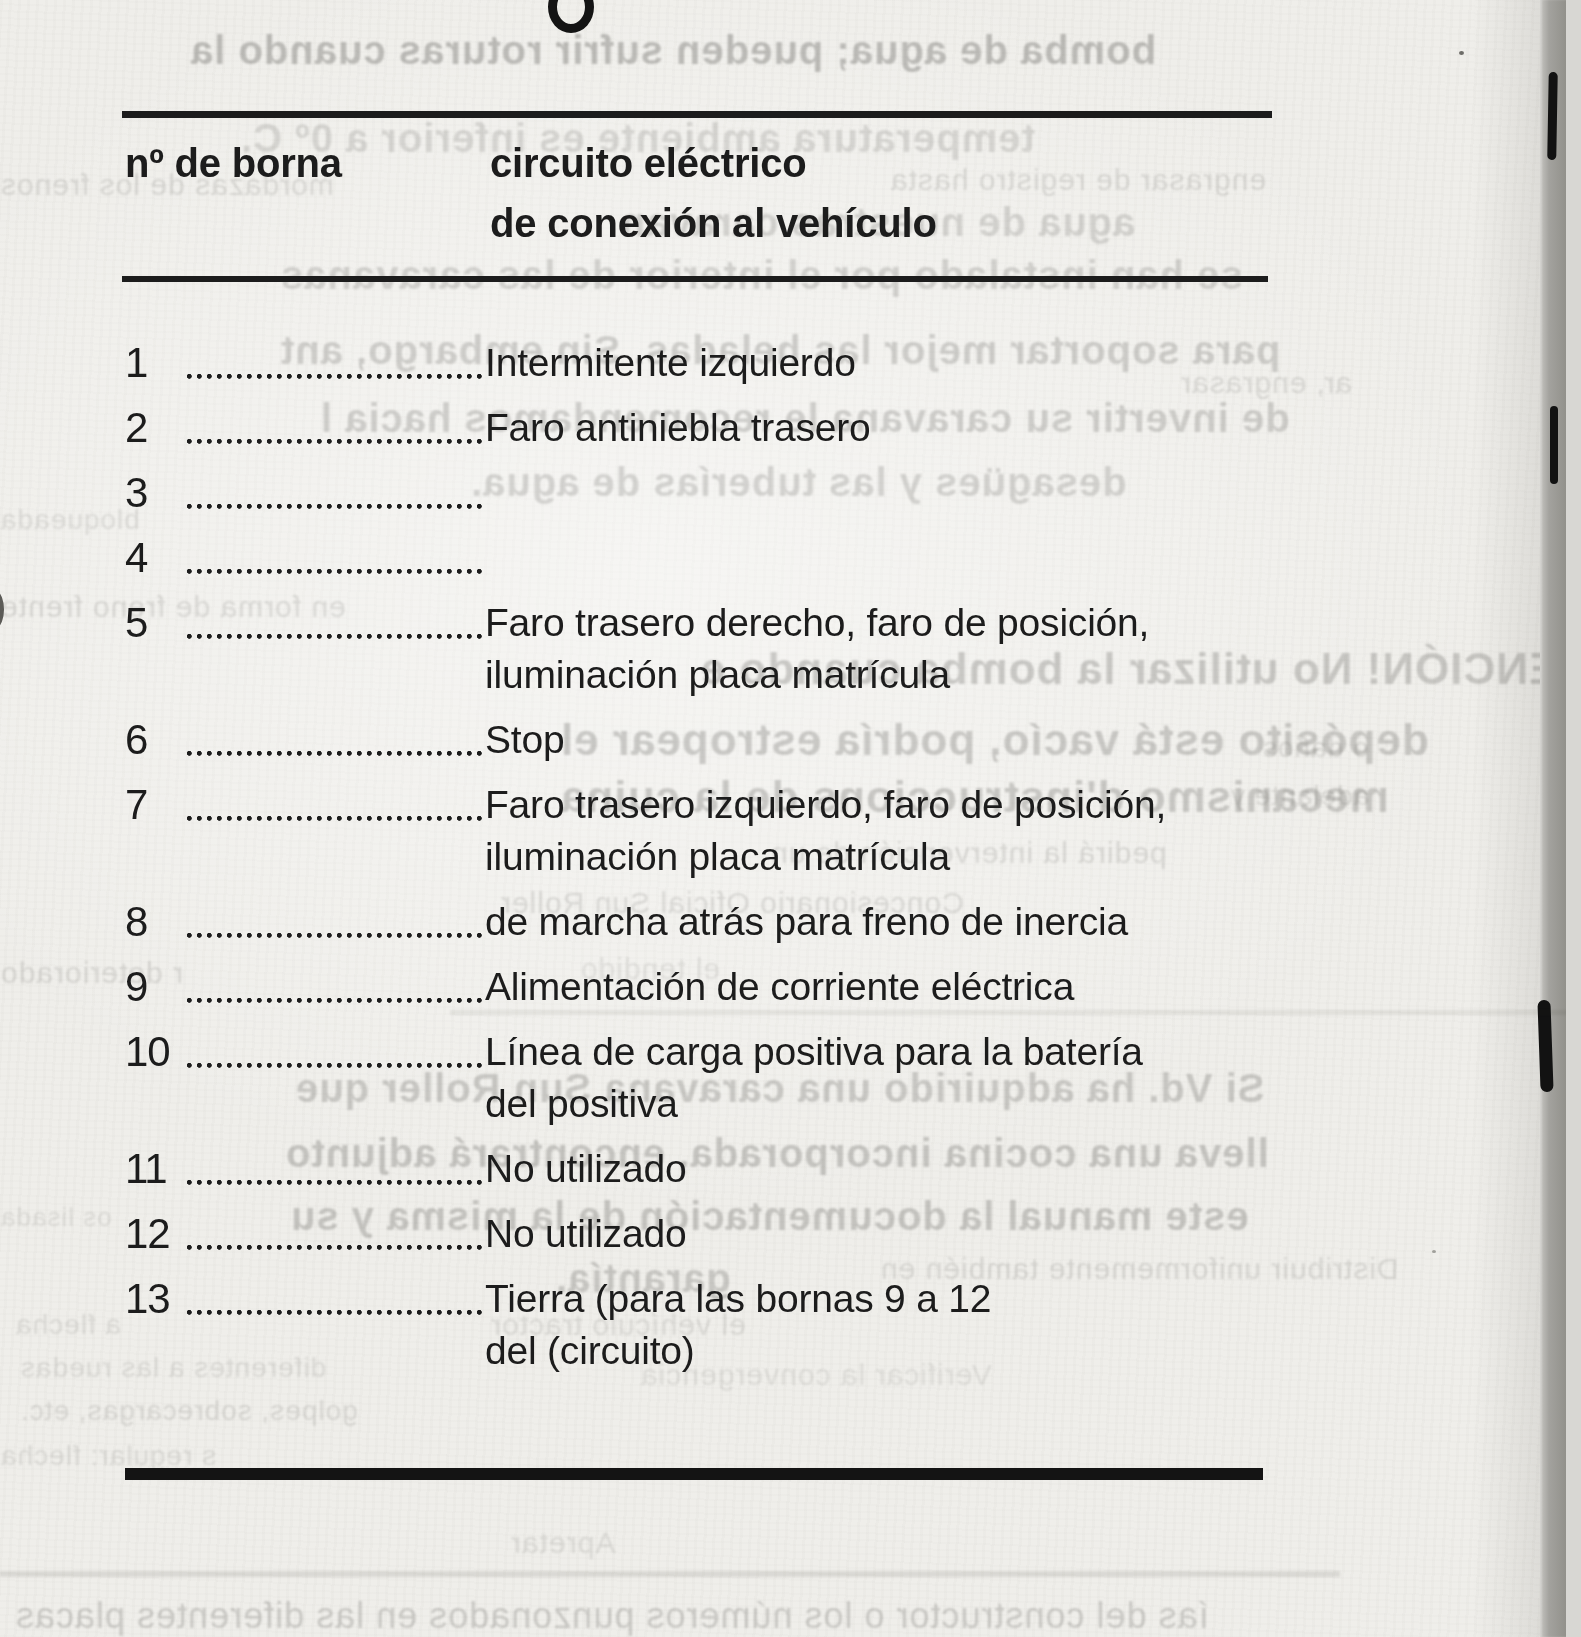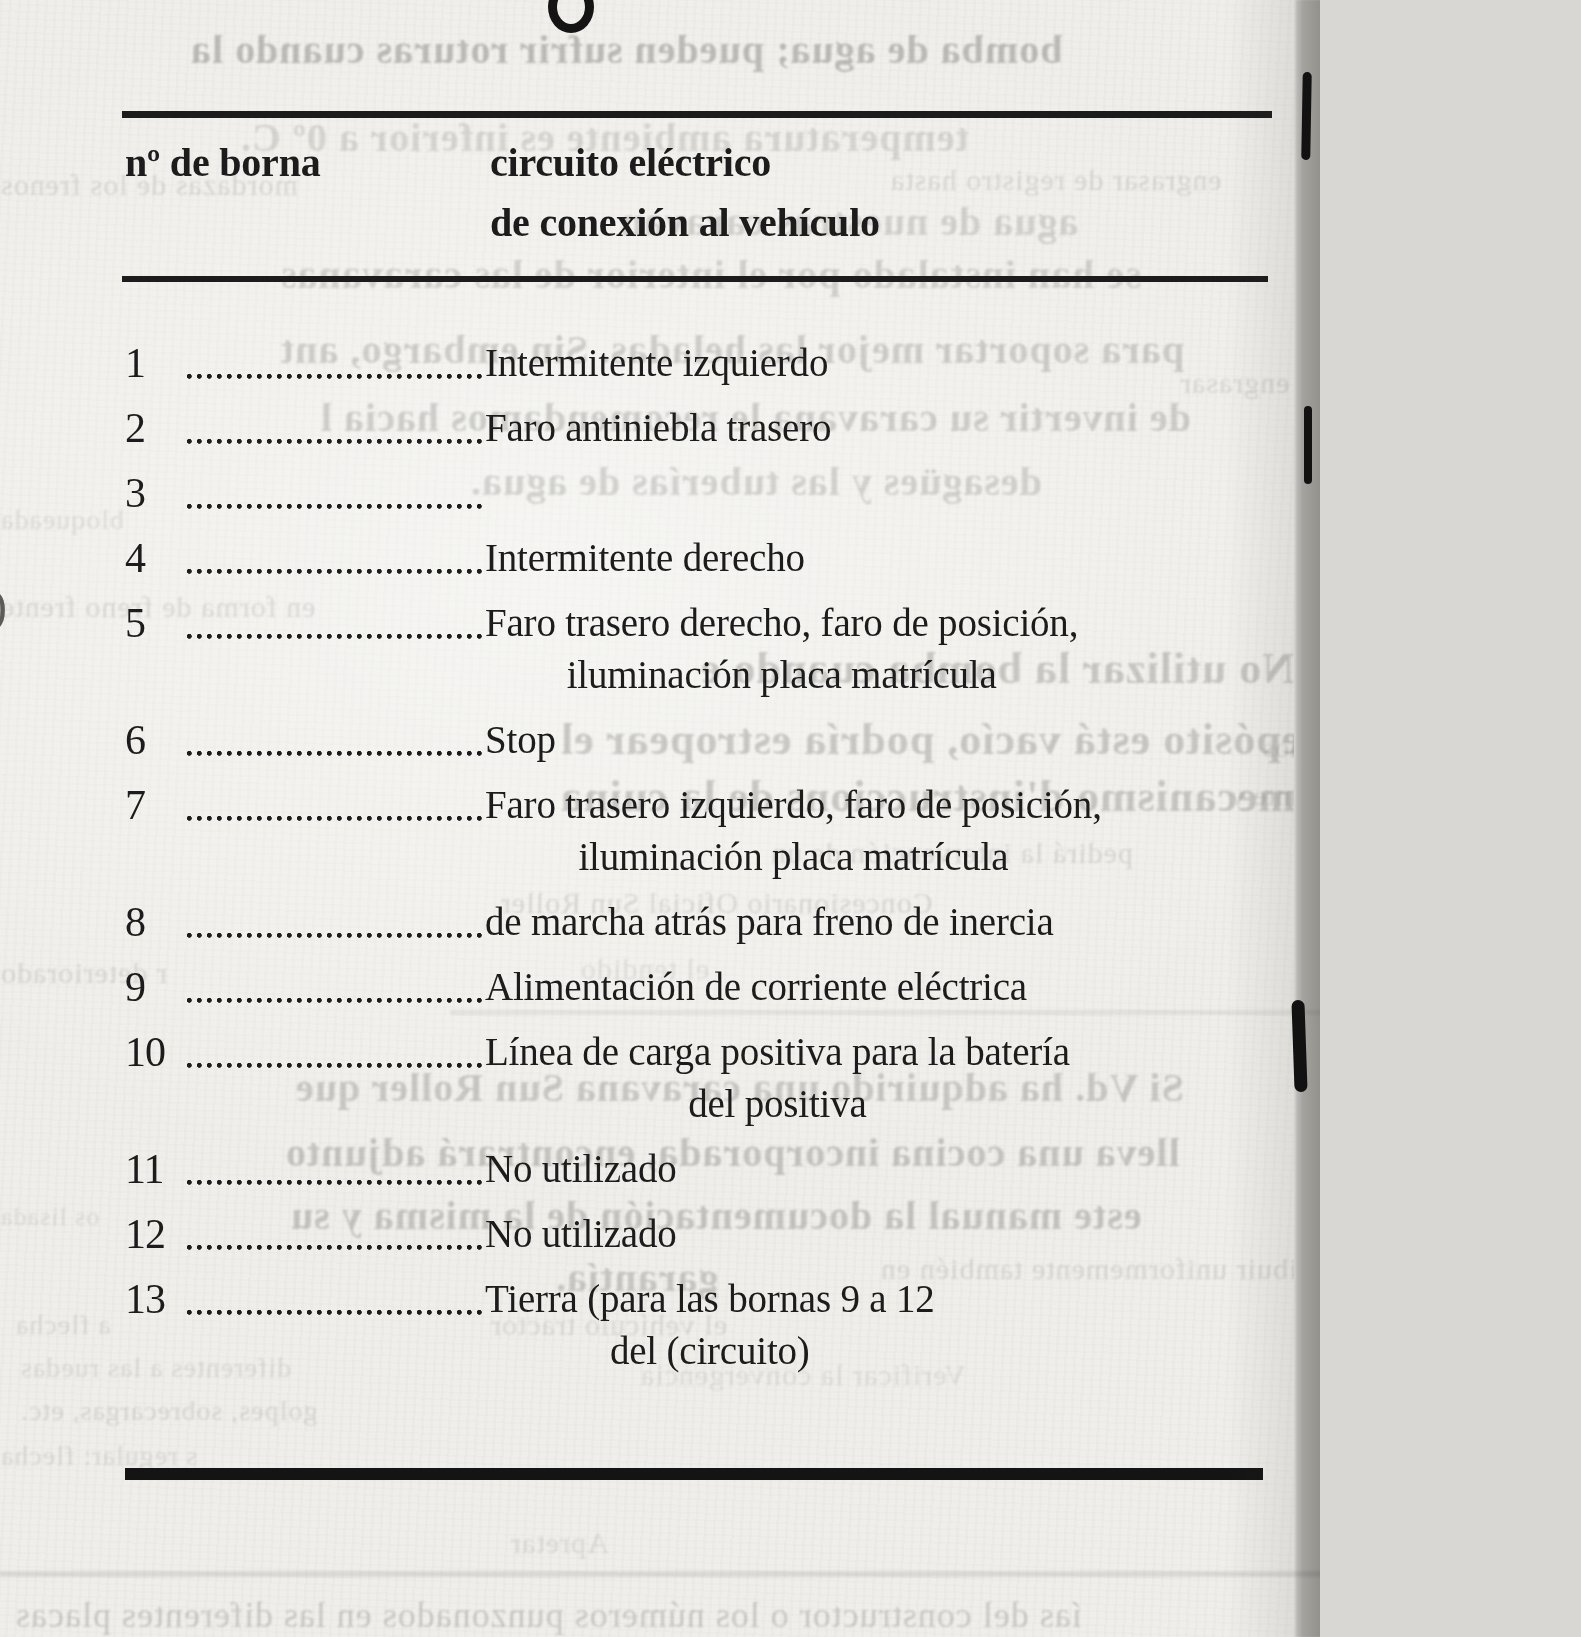--- a/index.html
+++ b/index.html
@@ -4,23 +4,23 @@
 <style>
   :root{
     --paper:#efeeea;
     --ink:#1c1c1c;
     --ghost:#43423e;
     --edge:#a3a29e;
   }
   html,body{margin:0;padding:0;background:#d8d7d3;}
   .page{
     position:relative;
-    width:1320px;height:1637px;
+    width:1566px;height:1637px;
     overflow:hidden;
-    font-family:Liberation Serif, serif;
+    font-family:Liberation Sans, sans-serif;
     color:var(--ink);
     background:
       radial-gradient(ellipse 1300px 1000px at 42% 35%, rgba(255,255,255,0.45), rgba(255,255,255,0) 65%),
       repeating-linear-gradient(93deg, rgba(118,115,105,0.028) 0 3px, rgba(0,0,0,0) 3px 9px),
       repeating-linear-gradient(2deg, rgba(110,108,100,0.02) 0 2px, rgba(0,0,0,0) 2px 7px),
       var(--paper);
   }
 
   
   .ghost-layer{position:absolute;inset:0;z-index:1;}
@@ -83,21 +83,21 @@
     flex:0 0 60px;width:60px;
     font-size:42px;line-height:52px;letter-spacing:-1px;
   }
   .dots{
     flex:0 0 300px;width:300px;height:52px;
     background-image:radial-gradient(circle at 2.3px 2.3px, var(--ink) 2.1px, rgba(0,0,0,0) 2.8px);
     background-size:10px 6px;
     background-repeat:repeat-x;
     background-position:2px 37px;
   }
-  .desc{font-size:39px;line-height:52px;letter-spacing:-0.2px;text-align:center;}
+  .desc{font-size:39px;line-height:52px;letter-spacing:-0.2px;}
 </style>
 </head>
 <body>
 
 <div class="page">
 
   <div class="ghost-layer">
       <div class="ghost" style="left: 190px; top: 28px; font-size: 40px; font-weight: 700; opacity: 0.3;">bomba de agua; pueden sufrir roturas cuando la</div>
       <div class="ghost" style="left: 240px; top: 116px; font-size: 40px; font-weight: 700; opacity: 0.16;">temperatura ambiente es inferior a 0º C.</div>
       <div class="ghost" style="left: 0px; top: 168px; font-size: 30px; font-weight: 400; opacity: 0.15;">mordazas de los frenos</div>
@@ -161,23 +161,20 @@
             <div>Faro antiniebla trasero</div>
           </div>
         </div>
         <div class="row">
           <span class="num">3</span>
           <span class="dots"></span>
         </div>
         <div class="row">
           <span class="num">4</span>
           <span class="dots"></span>
-          <div class="desc">
-            <div>Intermitente derecho</div>
-          </div>
         </div>
         <div class="row">
           <span class="num">5</span>
           <span class="dots"></span>
           <div class="desc">
             <div>Faro trasero derecho, faro de posición,</div>
             <div>iluminación placa matrícula</div>
           </div>
         </div>
         <div class="row">

